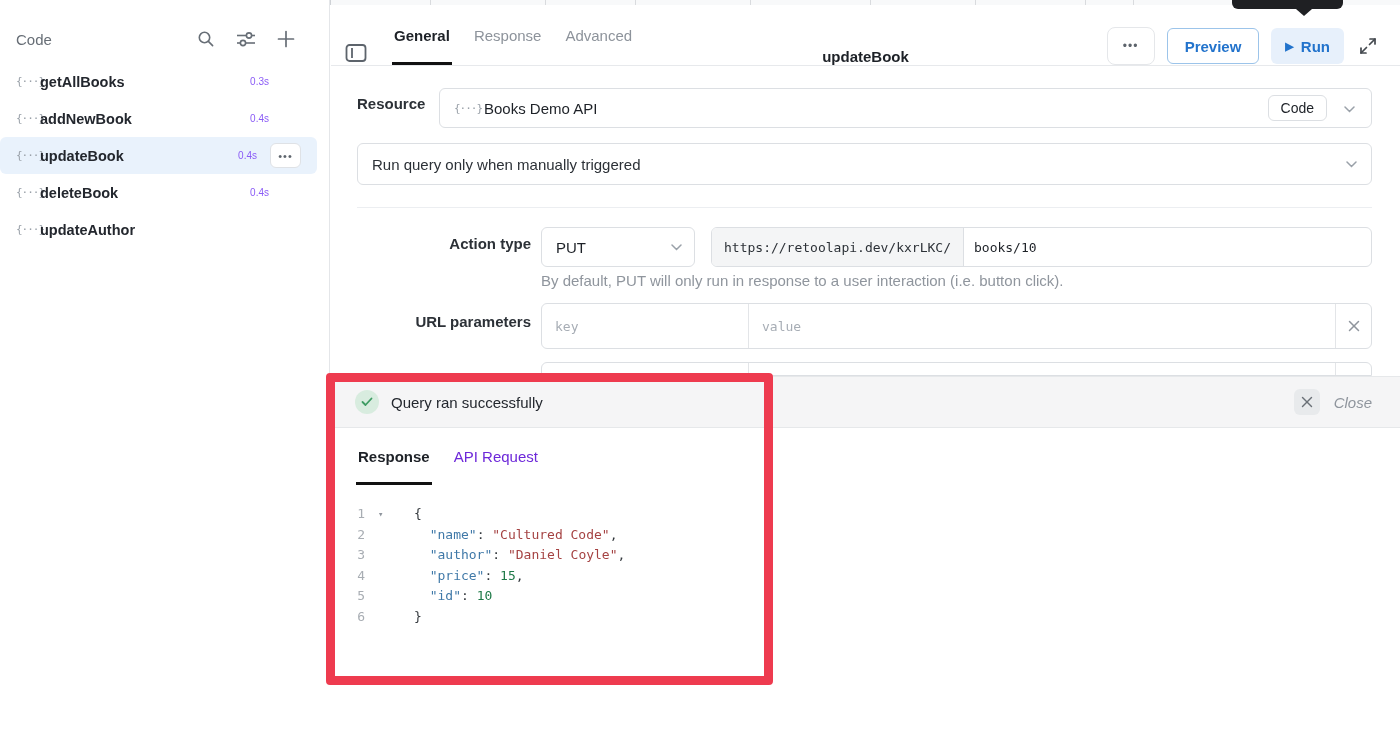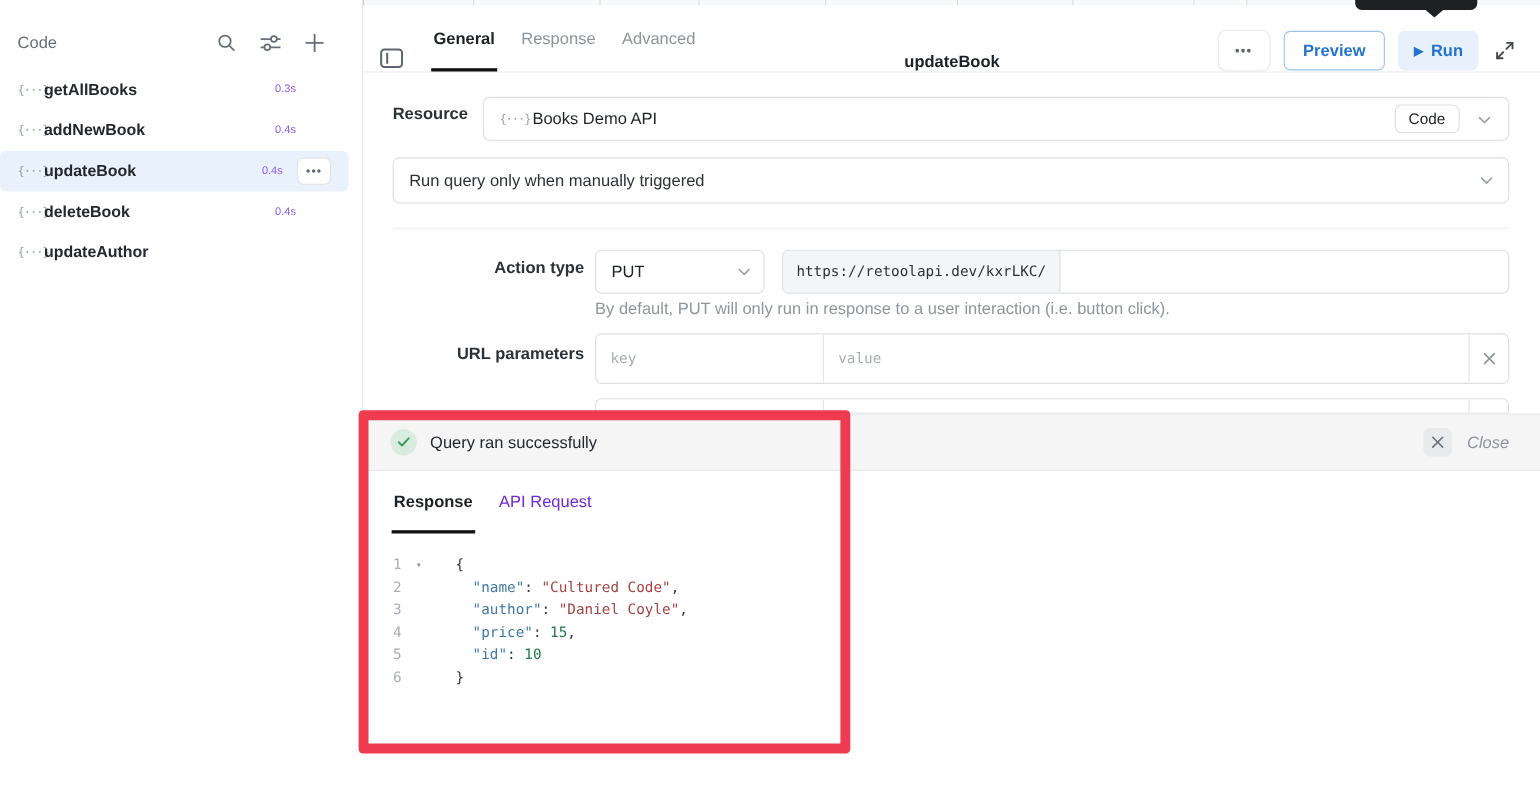--- a/index.html
+++ b/index.html
@@ -273,20 +273,21 @@
     <div class="form-divider"></div>
     <div class="form-label action-label">Action type</div>
     <div class="put-select">
       <span>PUT</span>
       <svg width="11" height="7" viewBox="0 0 11 7">
           <polyline points="1,1 5.5,5.5 10,1" fill="none" stroke="#9aa1a9" stroke-width="1.5" stroke-linecap="round"></polyline>
         </svg>
     </div>
     <div class="url-group">
       <span class="url-prefix">https://retoolapi.dev/kxrLKC/</span>
+      <span class="url-path">books/10</span>
     </div>
     <div class="action-help">By default, PUT will only run in response to a user interaction (i.e. button click).</div>
     <div class="form-label params-label">URL parameters</div>
     <div class="params-group">
       <div class="param-key">
         <input type="text" placeholder="key" style="">
       </div>
       <div class="param-value">
         <input type="text" placeholder="value" style="">
       </div>

